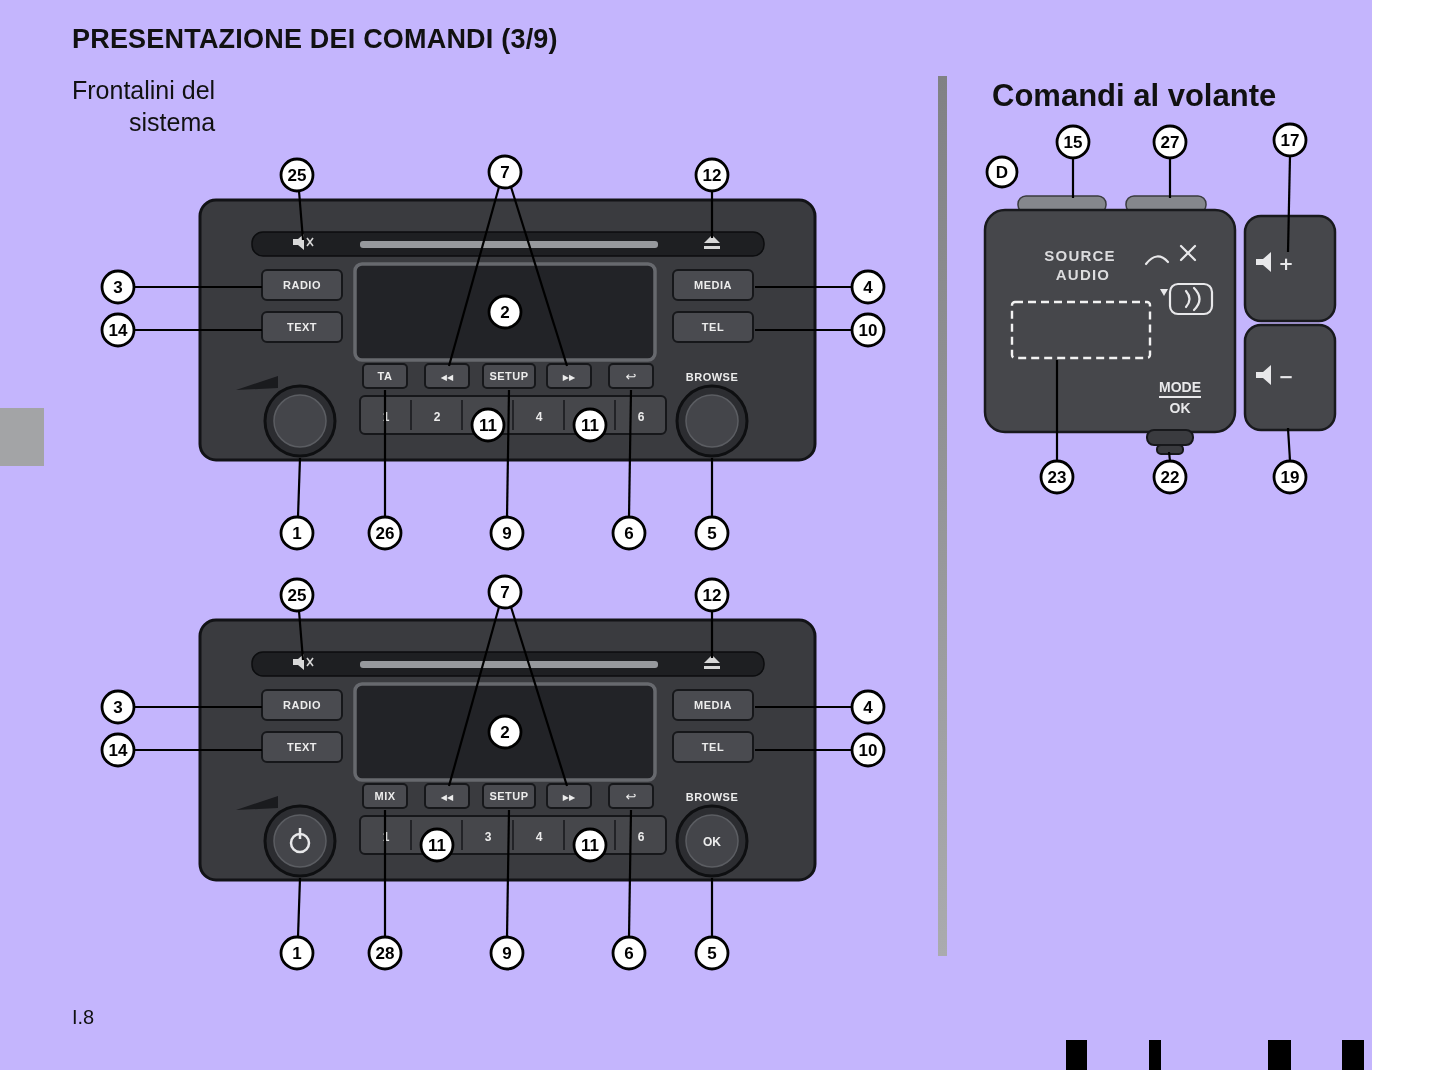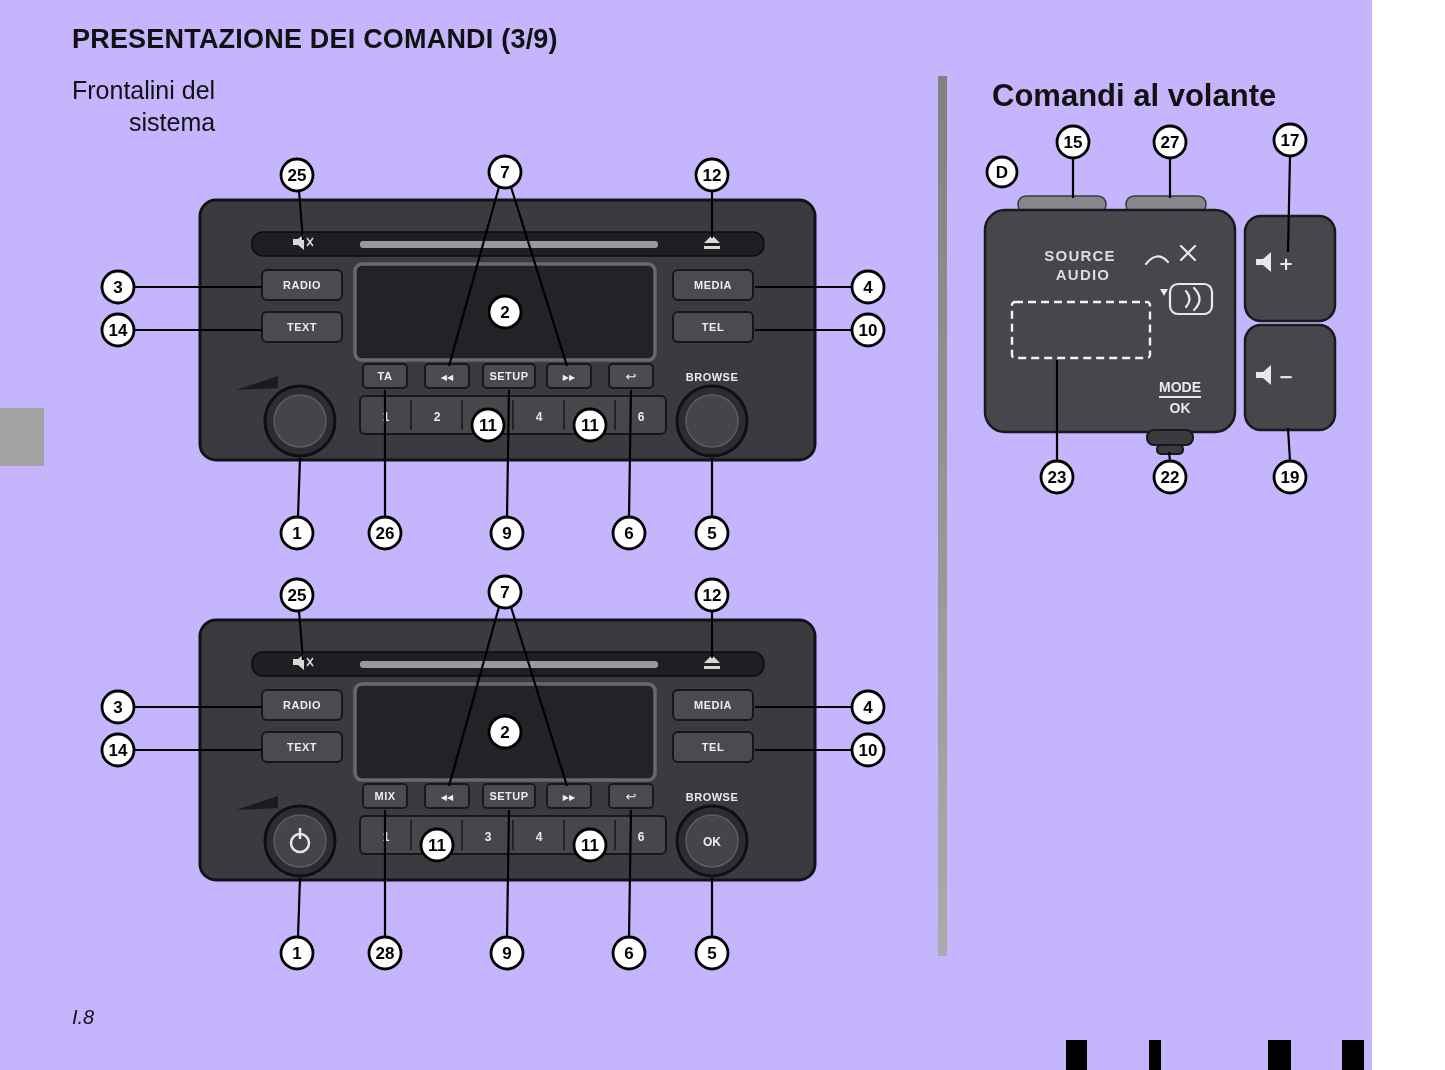--- a/index.html
+++ b/index.html
@@ -5,21 +5,21 @@
   * { margin:0; padding:0; box-sizing:border-box; }
   html,body { width:1445px; height:1070px; background:#ffffff; font-family:"Liberation Sans",sans-serif; }
   #page { position:relative; width:1372px; height:1070px; background:#c4b5fd; overflow:hidden;text-align:right; }
 
   .h1 { position:absolute; left:72px; top:24px; font-size:27px; font-weight:bold; color:#111; letter-spacing:.2px; }
   .sub-left { position:absolute; left:72px; top:74px; font-size:25px; font-weight:normal; color:#111; line-height:32px; }
   .sub-right { position:absolute; left:980px; top:78px; font-size:31px; font-weight:bold; color:#111;margin-left:12px; }
   .divider { position:absolute; left:938px; top:76px; width:9px; height:880px;
              background:linear-gradient(#808184,#aaabae); }
   .left-tab { position:absolute; left:0; top:408px; width:44px; height:58px; background:#a3a4a6; }
-  .pagenum { position:absolute; left:72px; top:1006px; font-size:20px; color:#111;font-style:italic; }
+  .pagenum { position:absolute; left:72px; top:1006px; font-size:20px; color:#111; }
 
   .regmarks { position:absolute; left:0; bottom:0; width:1445px; height:30px; }
   .rm { position:absolute; bottom:0; height:30px; background:#000; }
   .rm1 { left:1066px; width:21px; }
   .rm2 { left:1149px; width:12px; }
   .rm3 { left:1268px; width:23px; }
   .rm4 { left:1342px; width:22px; }
 
   svg.diagram { position:absolute; left:0; top:0; }
 

